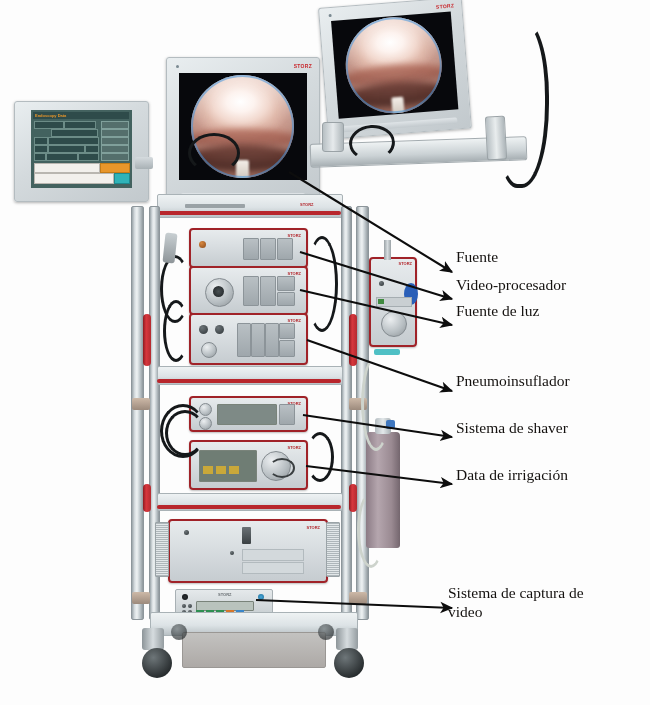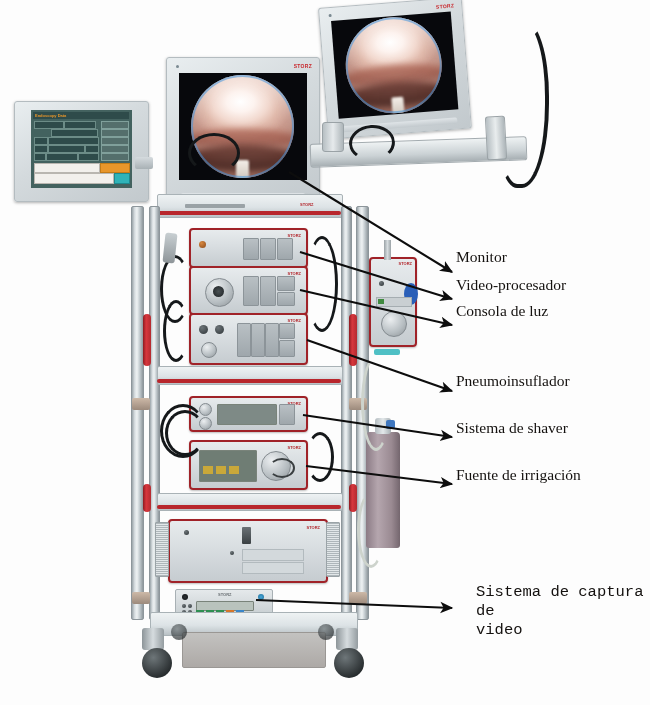--- a/index.html
+++ b/index.html
@@ -313,23 +313,23 @@
         <line x1="300" y1="252" x2="452" y2="299" stroke="#0d0d0d"></line>
         <line x1="300" y1="290" x2="452" y2="325" stroke="#0d0d0d"></line>
         <line x1="307" y1="340" x2="452" y2="391" stroke="#0d0d0d"></line>
         <line x1="303" y1="415" x2="452" y2="437" stroke="#0d0d0d"></line>
         <line x1="306" y1="466" x2="452" y2="484" stroke="#0d0d0d"></line>
         <line x1="256" y1="600" x2="452" y2="608" stroke="#0d0d0d"></line>
       </g>
   </svg>
 
   <div id="label-layer">
-      <div class="lbl" style="left: 456px; top: 247px; color: rgb(20, 17, 15);">Monitor</div>
+      <div class="lbl" style="left: 456px; top: 247px; color: rgb(20, 17, 15);">Fuente</div>
       <div class="lbl" style="left: 456px; top: 275px; color: rgb(20, 17, 15);">Video-procesador</div>
-      <div class="lbl" style="left: 456px; top: 301px; color: rgb(20, 17, 15);">Consola de luz</div>
+      <div class="lbl" style="left: 456px; top: 301px; color: rgb(20, 17, 15);">Fuente de luz</div>
       <div class="lbl" style="left: 456px; top: 371px; color: rgb(20, 17, 15);">Pneumoinsuflador</div>
       <div class="lbl" style="left: 456px; top: 418px; color: rgb(20, 17, 15);">Sistema de shaver</div>
-      <div class="lbl" style="left: 456px; top: 465px; color: rgb(20, 17, 15);">Fuente de irrigación</div>
-      <div class="lbl" style="left: 476px; top: 583px; color: rgb(20, 17, 15); font-family: Liberation Mono, monospace;">Sistema de captura de
+      <div class="lbl" style="left: 456px; top: 465px; color: rgb(20, 17, 15);">Data de irrigación</div>
+      <div class="lbl" style="left: 448px; top: 583px; color: rgb(20, 17, 15);">Sistema de captura de
 video</div>
     </div>
 
 </div>
 
 </body></html>

